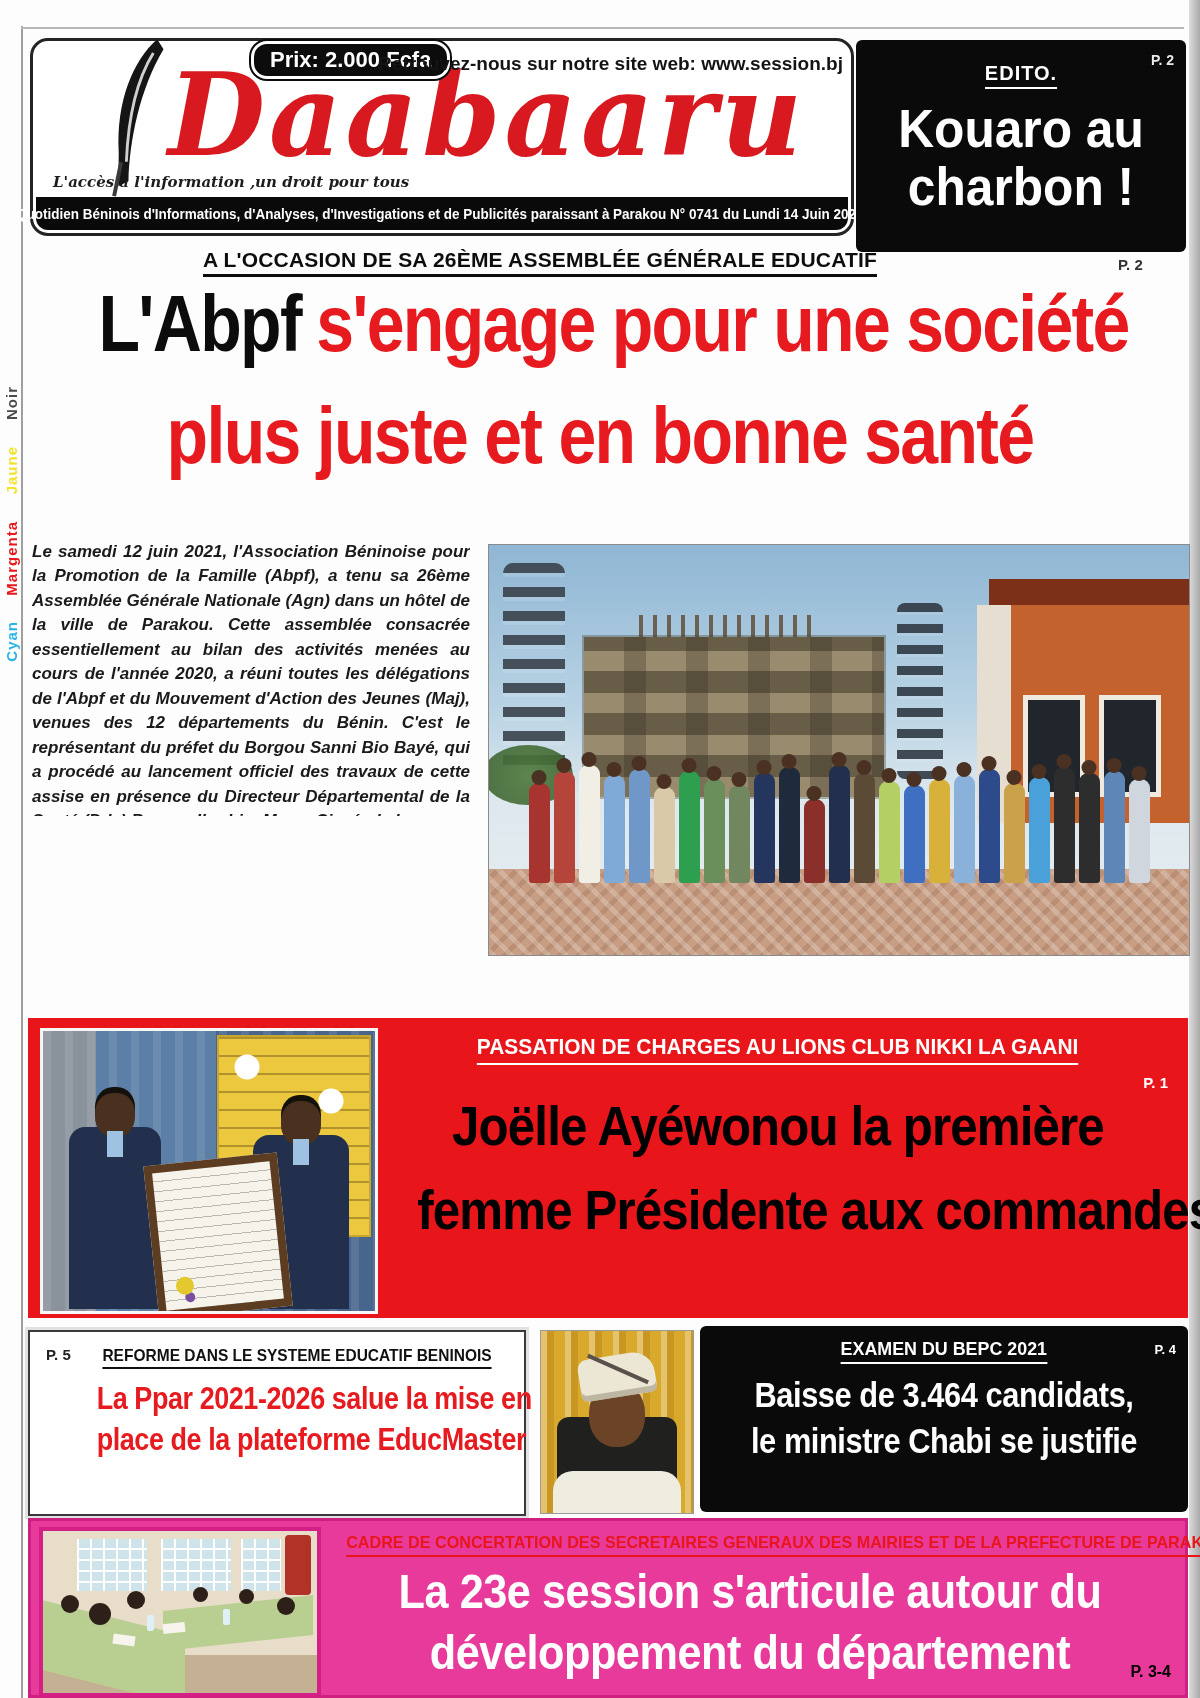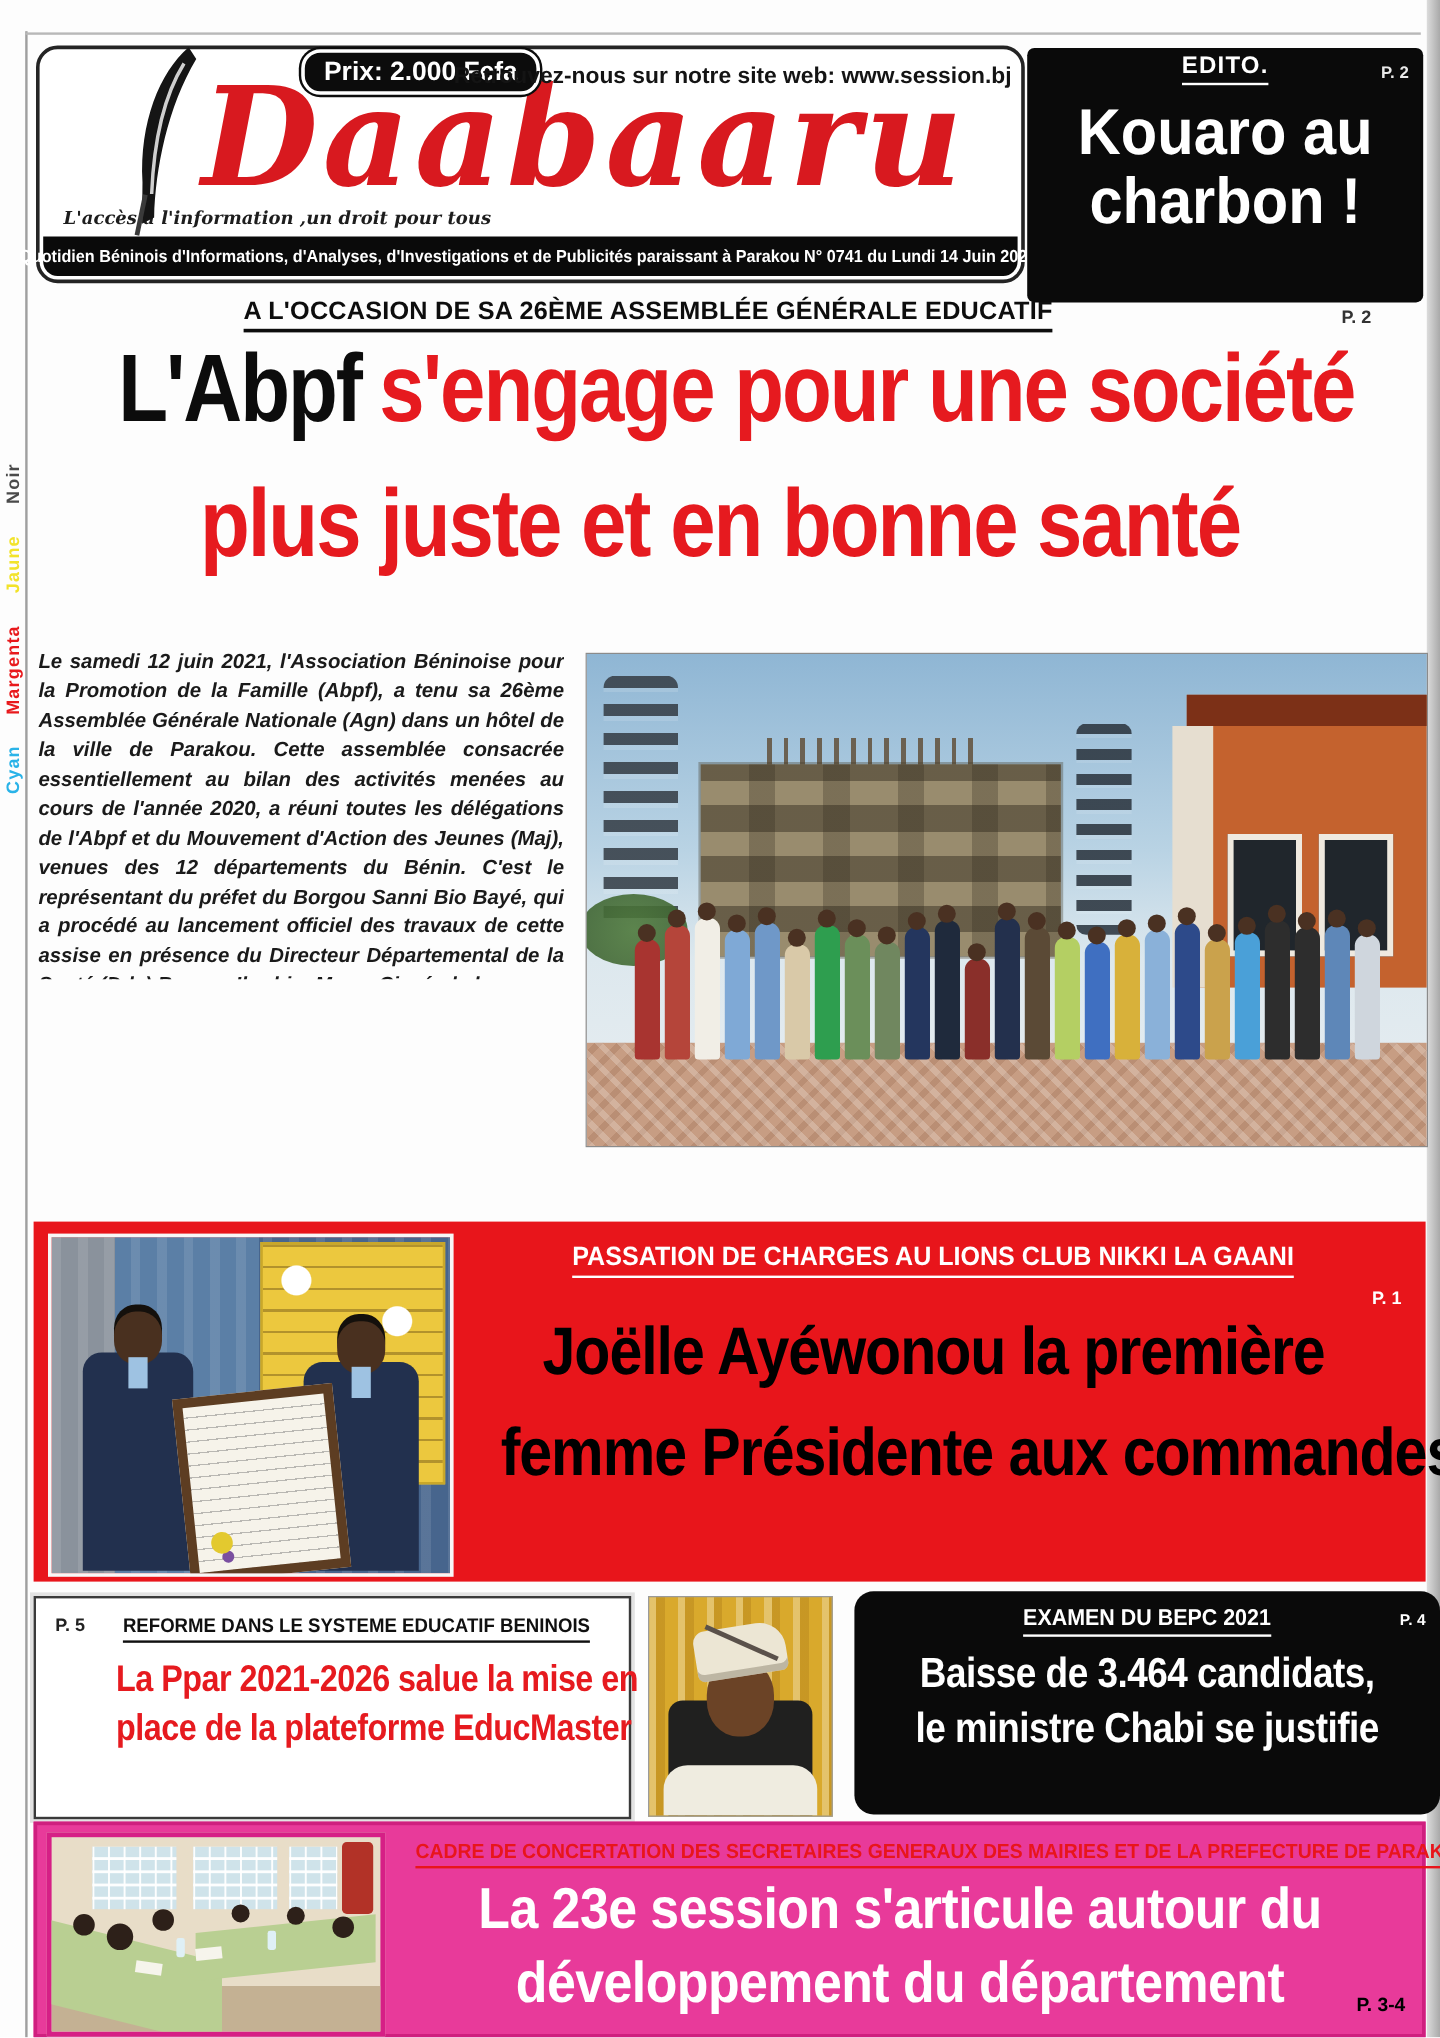--- a/index.html
+++ b/index.html
@@ -30,21 +30,21 @@
              transform:scaleY(1.02);white-space:nowrap;}
   .tagline{position:absolute;left:20px;bottom:42px;font-family:"DejaVu Serif",serif;
            font-style:italic;font-weight:bold;font-size:15px;color:#1d1d1d;}
   .strap{position:absolute;left:3px;right:3px;bottom:3px;height:33px;background:#0a0a0a;
          border-radius:0 0 12px 12px;display:flex;align-items:center;justify-content:center;}
   .strap span{color:#fff;font-size:14.5px;font-weight:bold;white-space:nowrap;
               transform:scaleX(.93);letter-spacing:0;}
   
   .edito{position:absolute;left:856px;top:40px;width:330px;height:212px;background:#0a0a0a;
          border-radius:6px;color:#fff;text-align:center;}
-  .edito-label{display:inline-block;margin-top:4px;font-size:20px;font-weight:bold;
+  .edito-label{display:inline-block;margin-top:22px;font-size:20px;font-weight:bold;
                letter-spacing:1px;border-bottom:2px solid #fff;padding-bottom:2px;}
   .edito-page{position:absolute;right:12px;top:12px;font-size:14px;font-weight:bold;color:#e9e9e9;}
   .edito-title{margin-top:10px;font-size:54px;font-weight:bold;line-height:1.08;
                transform:scaleX(.92);}
   
   .lead-kicker-row{position:absolute;left:30px;top:248px;width:1020px;text-align:center;}
   .lead-kicker{display:inline-block;font-size:21px;font-weight:800;color:#0d0d0d;
                border-bottom:3px solid #0d0d0d;padding-bottom:2px;letter-spacing:.2px;}
   .lead-page{position:absolute;left:1118px;top:256px;font-size:15px;font-weight:bold;color:#333;}
   .lead-headline{position:absolute;left:10px;top:268px;width:1180px;text-align:center;
@@ -141,21 +141,21 @@
               border-radius:12px 12px 0 0;}
   .educ-head{position:absolute;left:48px;top:52px;width:56px;height:64px;border-radius:46%;background:#6b4326;}
   .educ-cap{position:absolute;left:38px;top:24px;width:76px;height:42px;background:#ece6d4;
             border-radius:10px 22px 6px 6px;transform:rotate(-9deg);
             box-shadow:inset 0 -6px 0 rgba(120,110,90,.4);}
   .educ-capline{position:absolute;left:44px;top:36px;width:66px;height:4px;background:#5a514a;
                 transform:rotate(24deg);}
   .educ-body{position:absolute;left:12px;bottom:0;width:128px;height:42px;background:#efece0;
              border-radius:20px 20px 0 0;}
   .bepc{position:absolute;left:700px;top:1326px;width:488px;height:186px;background:#0a0a0a;
-        border-radius:16px;color:#fff;text-align:center;margin-left:12px;}
+        border-radius:6px;color:#fff;text-align:center;}
   .bepc-page{position:absolute;right:12px;top:16px;font-size:13px;font-weight:bold;}
   .bepc-title{margin-top:8px;font-weight:bold;line-height:1.3;}
   .bepc-title div{white-space:nowrap;font-size:35px;letter-spacing:-.5px;transform:scaleX(.88);}
   
   .session{position:absolute;left:28px;top:1518px;width:1160px;height:180px;background:#e83a9a;
            border:3px solid #cf1f7f;box-sizing:border-box;}
   .session-photo{position:absolute;left:8px;top:6px;width:274px;height:162px;
                  border:4px solid #d61f86;background:#e8ddc8;}
   .s-window{position:absolute;top:8px;width:70px;height:52px;background:#cfe3ea;
             background-image:linear-gradient(90deg,rgba(255,255,255,.95) 2px,transparent 2px),

